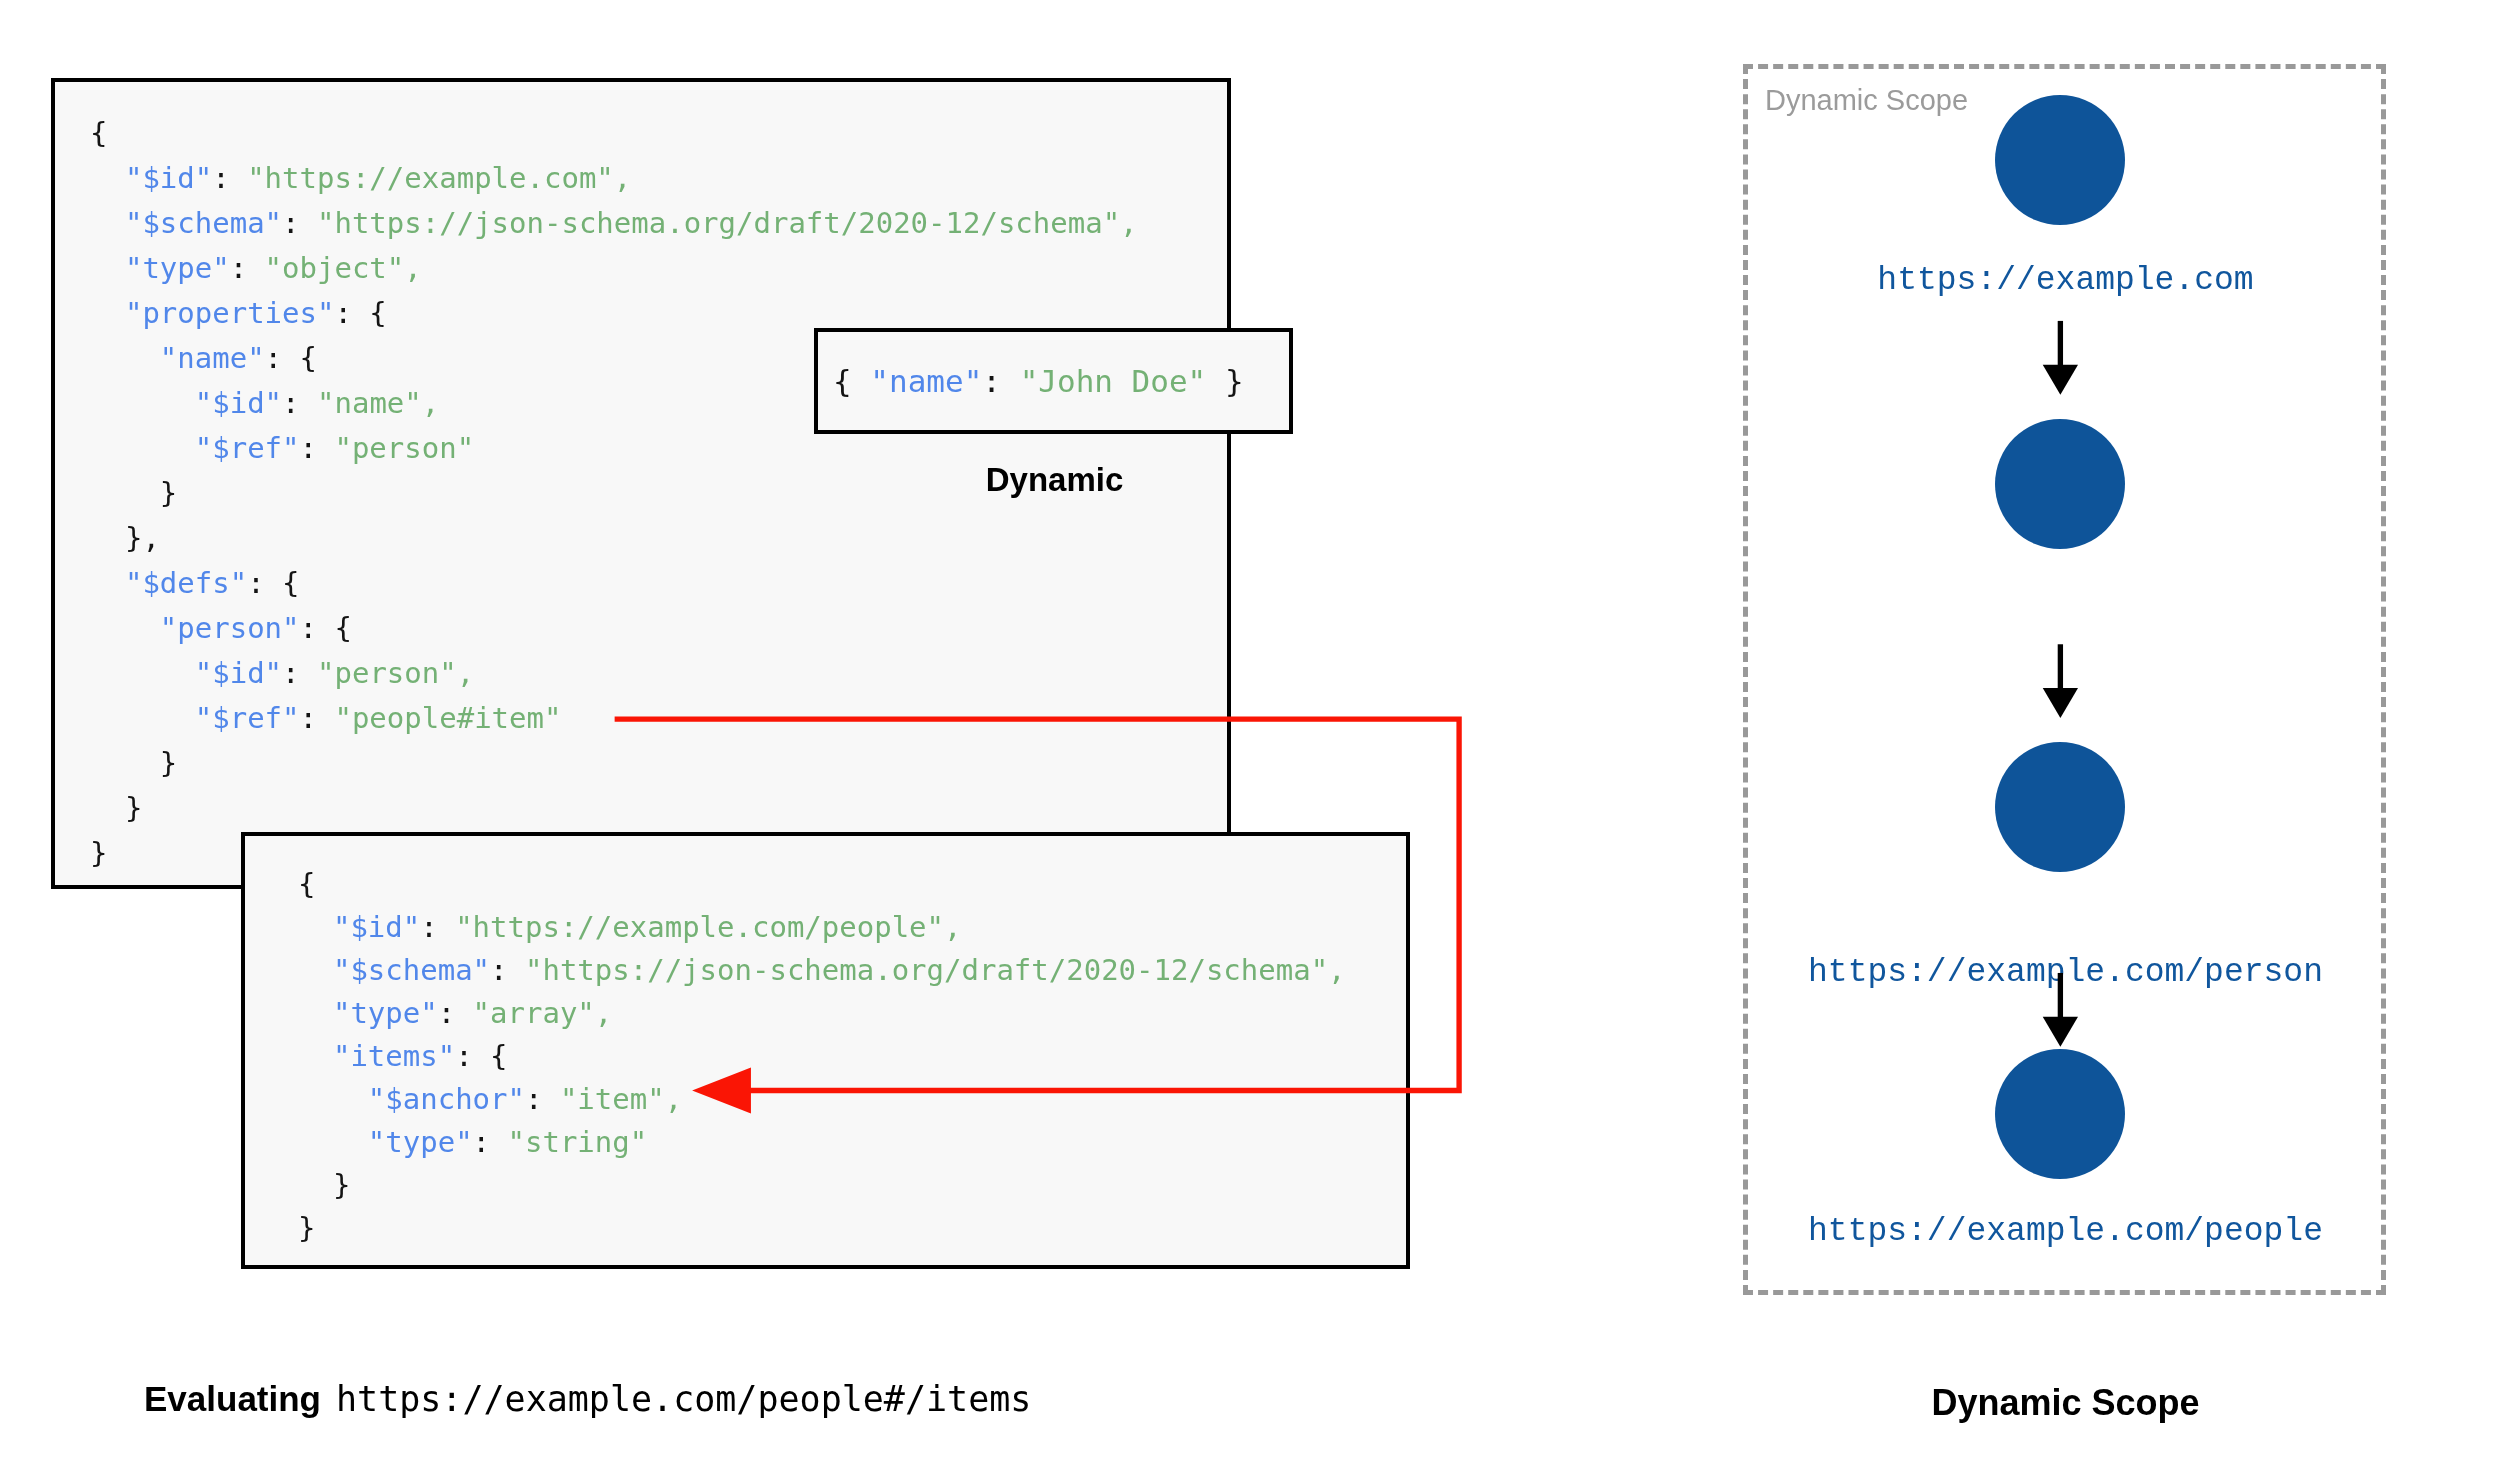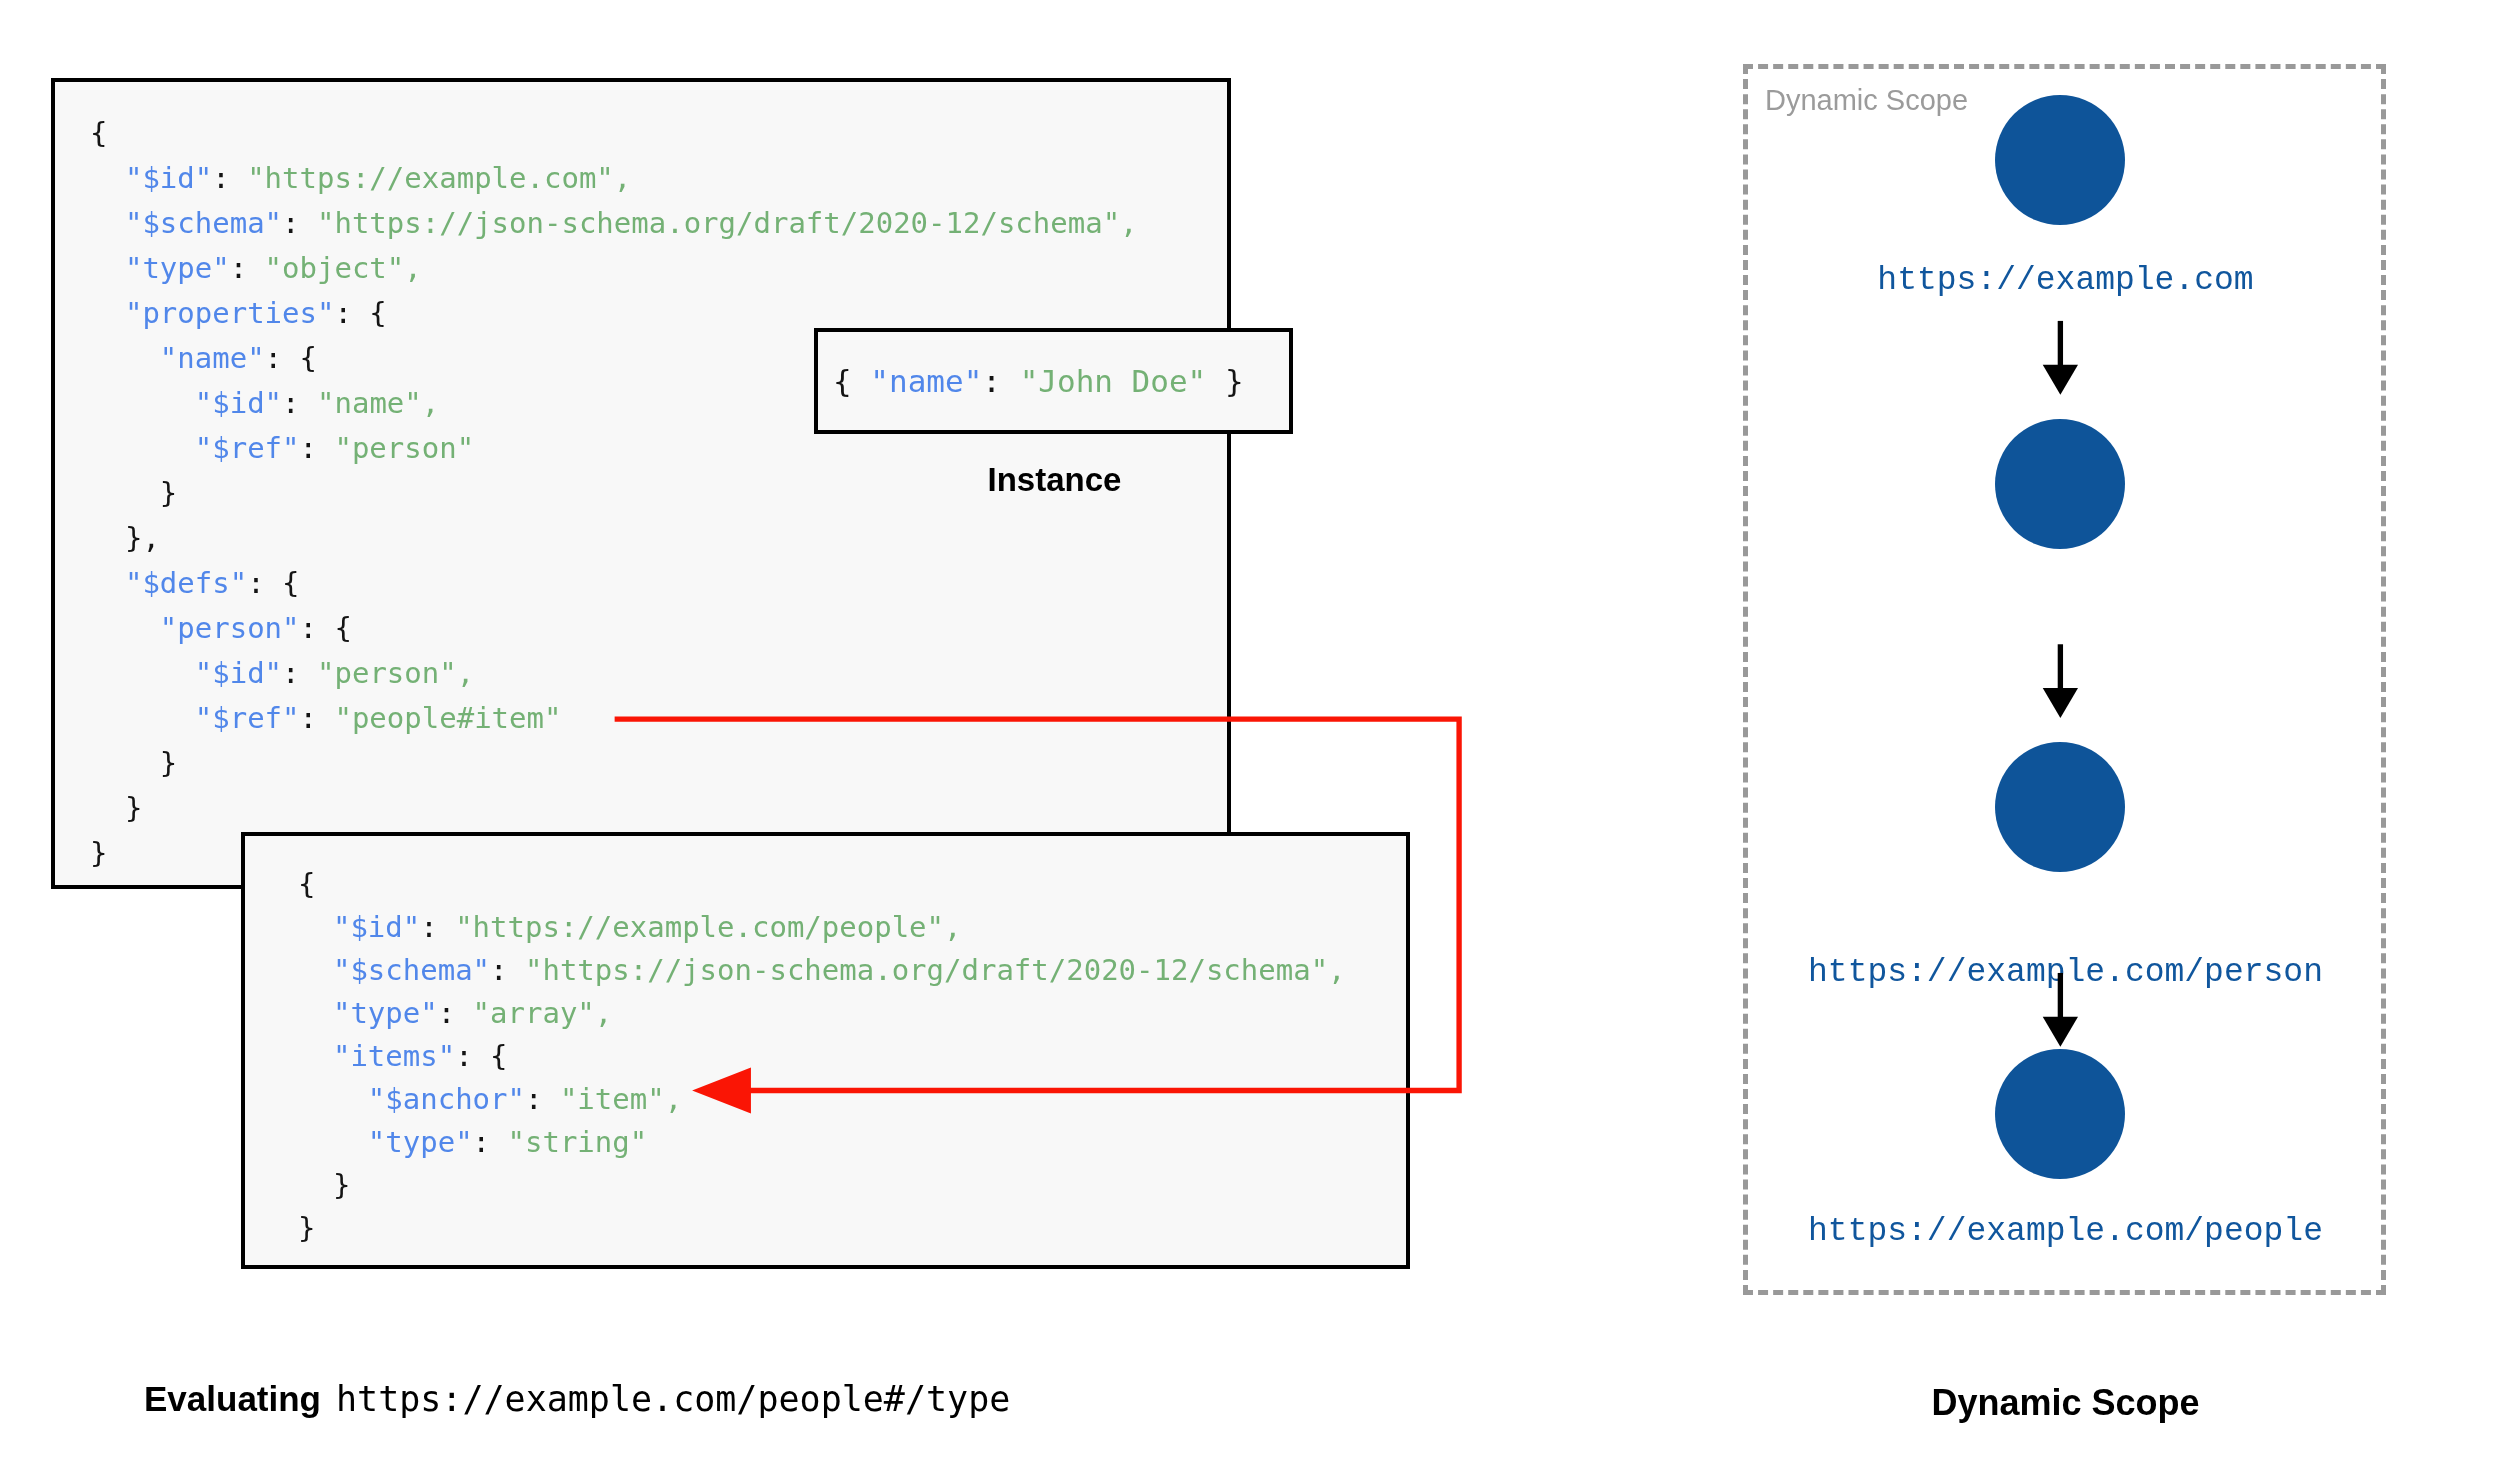--- a/index.html
+++ b/index.html
@@ -42,21 +42,21 @@
 
 <div class="canvas">
 
   <div class="box" id="schema-main">
     <pre class="code"><div><span class="tk-pun">{</span></div><div><span class="tk-pun">  </span><span class="tk-key">"$id"</span><span class="tk-pun">: </span><span class="tk-str">"https://example.com",</span></div><div><span class="tk-pun">  </span><span class="tk-key">"$schema"</span><span class="tk-pun">: </span><span class="tk-str">"https://json-schema.org/draft/2020-12/schema",</span></div><div><span class="tk-pun">  </span><span class="tk-key">"type"</span><span class="tk-pun">: </span><span class="tk-str">"object",</span></div><div><span class="tk-pun">  </span><span class="tk-key">"properties"</span><span class="tk-pun">: {</span></div><div><span class="tk-pun">    </span><span class="tk-key">"name"</span><span class="tk-pun">: {</span></div><div><span class="tk-pun">      </span><span class="tk-key">"$id"</span><span class="tk-pun">: </span><span class="tk-str">"name",</span></div><div><span class="tk-pun">      </span><span class="tk-key">"$ref"</span><span class="tk-pun">: </span><span class="tk-str">"person"</span></div><div><span class="tk-pun">    }</span></div><div><span class="tk-pun">  },</span></div><div><span class="tk-pun">  </span><span class="tk-key">"$defs"</span><span class="tk-pun">: {</span></div><div><span class="tk-pun">    </span><span class="tk-key">"person"</span><span class="tk-pun">: {</span></div><div><span class="tk-pun">      </span><span class="tk-key">"$id"</span><span class="tk-pun">: </span><span class="tk-str">"person",</span></div><div><span class="tk-pun">      </span><span class="tk-key">"$ref"</span><span class="tk-pun">: </span><span class="tk-str">"people#item"</span></div><div><span class="tk-pun">    }</span></div><div><span class="tk-pun">  }</span></div><div><span class="tk-pun">}</span></div></pre>
   </div>
 
   <div class="box" id="instance-box">
     <pre class="code"><div><span class="tk-pun">{ </span><span class="tk-key">"name"</span><span class="tk-pun">: </span><span class="tk-str">"John Doe"</span><span class="tk-pun"> }</span></div></pre>
   </div>
-  <div class="caption instance-caption">Instance</div>
+  <div class="caption instance-caption">Dynamic</div>
 
   <div class="box" id="schema-people">
     <pre class="code"><div><span class="tk-pun">{</span></div><div><span class="tk-pun">  </span><span class="tk-key">"$id"</span><span class="tk-pun">: </span><span class="tk-str">"https://example.com/people",</span></div><div><span class="tk-pun">  </span><span class="tk-key">"$schema"</span><span class="tk-pun">: </span><span class="tk-str">"https://json-schema.org/draft/2020-12/schema",</span></div><div><span class="tk-pun">  </span><span class="tk-key">"type"</span><span class="tk-pun">: </span><span class="tk-str">"array",</span></div><div><span class="tk-pun">  </span><span class="tk-key">"items"</span><span class="tk-pun">: {</span></div><div><span class="tk-pun">    </span><span class="tk-key">"$anchor"</span><span class="tk-pun">: </span><span class="tk-str">"item",</span></div><div><span class="tk-pun">    </span><span class="tk-key">"type"</span><span class="tk-pun">: </span><span class="tk-str">"string"</span></div><div><span class="tk-pun">  }</span></div><div><span class="tk-pun">}</span></div></pre>
   </div>
 
   <div class="scope-frame">
     <div class="scope-label">Dynamic Scope</div>
   </div>
 
   <div class="node-circle" style="top:95px;"></div>
@@ -75,18 +75,18 @@
 
     <line class="arrow-black-line" x1="3855" y1="600" x2="3855" y2="685"></line>
     <polygon class="arrow-black-head" points="3855,738 3822,682 3888,682"></polygon>
     <line class="arrow-black-line" x1="3855" y1="1205" x2="3855" y2="1290"></line>
     <polygon class="arrow-black-head" points="3855,1343 3822,1287 3888,1287"></polygon>
     <line class="arrow-black-line" x1="3855" y1="1820" x2="3855" y2="1905"></line>
     <polygon class="arrow-black-head" points="3855,1958 3822,1902 3888,1902"></polygon>
   </svg>
 
   <div class="eval-line">
-    <span class="eval-bold">Evaluating</span><span class="eval-uri">https://example.com/people#/type</span>
+    <span class="eval-bold">Evaluating</span><span class="eval-uri">https://example.com/people#/items</span>
   </div>
   <div class="caption scope-caption">Dynamic Scope</div>
 
 </div>
 
 
 </body></html>

